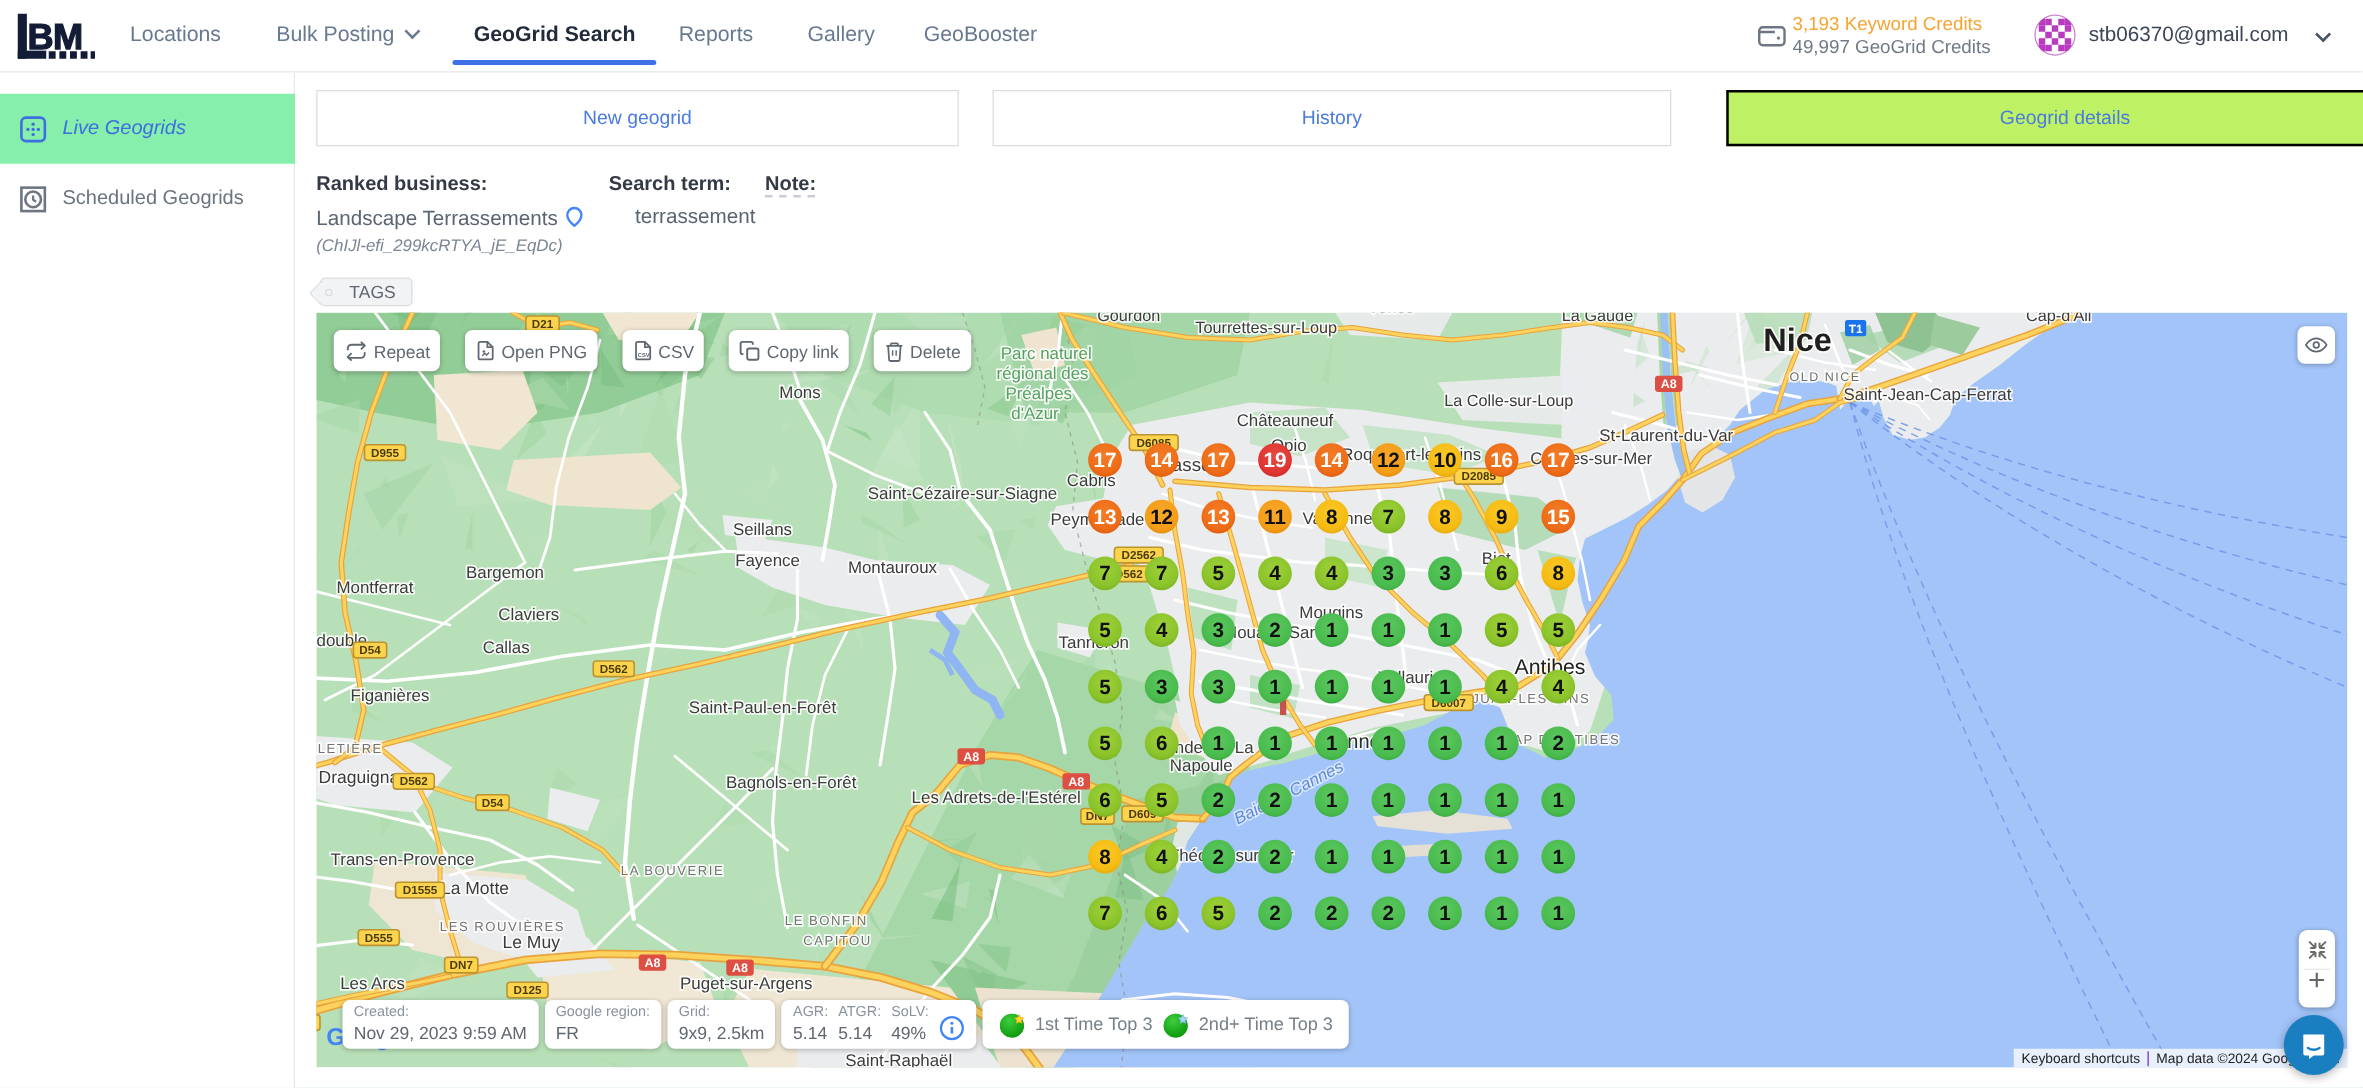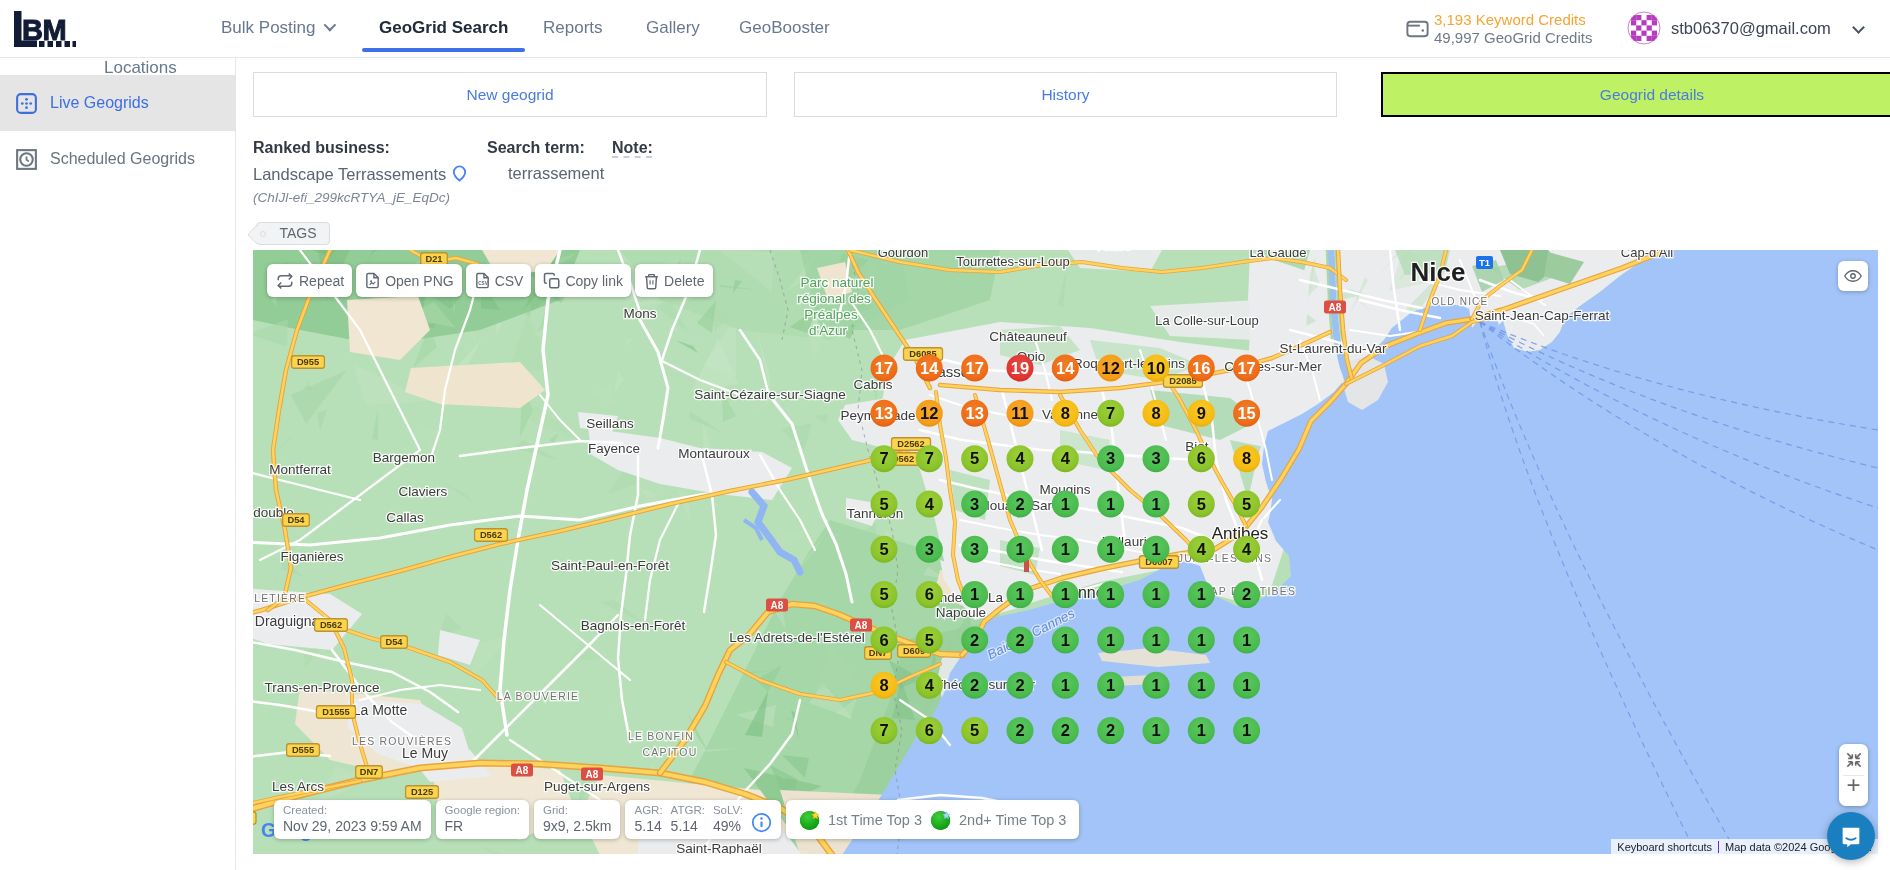--- a/index.html
+++ b/index.html
@@ -11,39 +11,39 @@
 .chev{display:inline-block;width:9px;height:9px;border-right:2px solid #68788f;border-bottom:2px solid #68788f;transform:rotate(45deg) translateY(-2px);margin-left:8px;vertical-align:2px;}
 .cred1{position:absolute;left:1434px;top:11px;font-size:15px;color:#f6a432;}
 .cred2{position:absolute;left:1434px;top:29px;font-size:15px;color:#707a86;}
 .email{position:absolute;left:1671px;top:19px;font-size:16.5px;color:#3c4555;}
 .echev{position:absolute;left:1854px;top:23px;width:9px;height:9px;border-right:2px solid #4a5363;border-bottom:2px solid #4a5363;transform:rotate(45deg);}
 
 .sbar{position:absolute;left:0;top:58px;width:236px;height:812px;background:#fff;border-right:1px solid #e4e7eb;z-index:20;}
 .sitem{position:absolute;left:0;width:236px;height:56px;}
 .sitem .ic{position:absolute;left:14px;top:16px;}
 .sitem .tx{position:absolute;left:50px;top:19px;font-size:16px;color:#6a7380;}
-.sactive{background:#e5e5e5;}
+.sactive{background:#86efac;font-style:italic;}
 .sactive .tx{color:#3d6fe0;}
 
 .tabs{position:absolute;left:253px;top:72px;width:1625px;height:45px;z-index:10;}
 .tab{position:absolute;top:0;height:45px;border:1px solid #d9dce0;background:#fff;color:#4a7be0;font-size:15.5px;line-height:43px;text-align:center;}
 .tabactive{border:2px solid #000000;background:#bef264;line-height:41px;margin-left:45px;}
 
 .binfo{position:absolute;z-index:10;}
 .blab{font-size:16px;font-weight:bold;color:#333a45;}
 .bval{font-size:16.5px;color:#5a6472;}
 .bid{font-size:13.5px;color:#7c8694;font-style:italic;}
 .noteu{position:absolute;left:612px;top:156px;width:40px;border-bottom:2px dashed #c9ced6;}
 
 .tags{position:absolute;left:256px;top:222px;z-index:10;width:74px;height:23px;background:#f1f3f5;border:1px solid #d9dce0;border-radius:4px;color:#5f6770;font-size:14px;line-height:21px;text-align:center;padding-left:10px;}
 .tags:before{content:"";position:absolute;left:-7px;top:4px;width:14px;height:14px;background:#f1f3f5;border-left:1px solid #d9dce0;border-bottom:1px solid #d9dce0;transform:rotate(45deg);border-radius:3px;}
 .tags .hole{position:absolute;left:3px;top:8px;width:6px;height:6px;border-radius:50%;border:1.5px solid #d9dce0;background:#f1f3f5;}
 
 .map{position:absolute;left:253px;top:250px;width:1625px;height:604px;overflow:hidden;z-index:5;}
-.mbtns{position:absolute;top:14px;left:14px;z-index:8;display:flex;gap:4px;}
+.mbtns{position:absolute;top:14px;left:14px;z-index:8;display:flex;gap:20px;}
 .mbtn{height:33px;background:#fff;border-radius:6px;box-shadow:0 1px 4px rgba(0,0,0,0.25);color:#5f6770;font-size:14px;display:flex;align-items:center;padding:0 8px;gap:4px;white-space:nowrap;}
 .eyebtn{position:absolute;right:10px;top:11px;width:30px;height:30px;background:#fff;border-radius:6px;box-shadow:0 1px 4px rgba(0,0,0,0.25);z-index:8;display:flex;align-items:center;justify-content:center;}
 .cards{position:absolute;left:21px;bottom:15px;z-index:8;display:flex;gap:5px;}
 .card{background:#fff;border-radius:6px;box-shadow:0 1px 4px rgba(0,0,0,0.25);padding:4px 9px 0 9px;height:39px;white-space:nowrap;}
 .ct{font-size:11.5px;color:#8a929e;}
 .cv{font-size:14px;color:#5f6670;margin-top:2px;}
 .legend{display:flex;align-items:center;gap:8px;padding:0 13px;}
 .legend .t{font-size:14.5px;color:#768089;}
 .gball{position:relative;width:21px;height:21px;}
 .zctl{position:absolute;right:10px;bottom:48px;width:29px;height:62px;background:#fff;border-radius:7px;box-shadow:0 1px 4px rgba(0,0,0,0.3);z-index:8;}
@@ -60,21 +60,21 @@
 <rect x="0" y="30.5" width="23" height="6.5"></rect>
 <text x="8" y="29.5" font-family="Liberation Sans" font-size="29" font-weight="bold" letter-spacing="-0.5" style="paint-order:stroke;stroke:#131c36;stroke-width:1px;">BM</text>
 <rect x="25" y="31" width="5.5" height="6"></rect>
           <rect x="33.5" y="31" width="5.5" height="6"></rect>
           <rect x="42" y="31" width="5.5" height="6"></rect>
           <rect x="50.5" y="31" width="5.5" height="6"></rect>
           <rect x="58.5" y="31" width="3.5" height="6"></rect>
 </g>
       </svg></div>
   <div class="nav">
-    <a style="left:104px;margin-top:40px;">Locations</a>
+    <a style="left:104px;">Locations</a>
     <a style="left:221px;">Bulk Posting<span class="chev"></span></a>
     <a class="active" style="left:379px;">GeoGrid Search</a>
     <a style="left:543px;">Reports</a>
     <a style="left:646px;">Gallery</a>
     <a style="left:739px;">GeoBooster</a>
   </div>
   <div class="underl"></div>
   <div style="position:absolute;left:1404px;top:17px;"><svg width="27" height="24" viewBox="0 0 28 24" fill="none" stroke="#6d7682" stroke-width="2">
         <rect x="3.5" y="4.5" width="21" height="15" rx="3"></rect>
         <path d="M3.5 8.5h13"></path>

